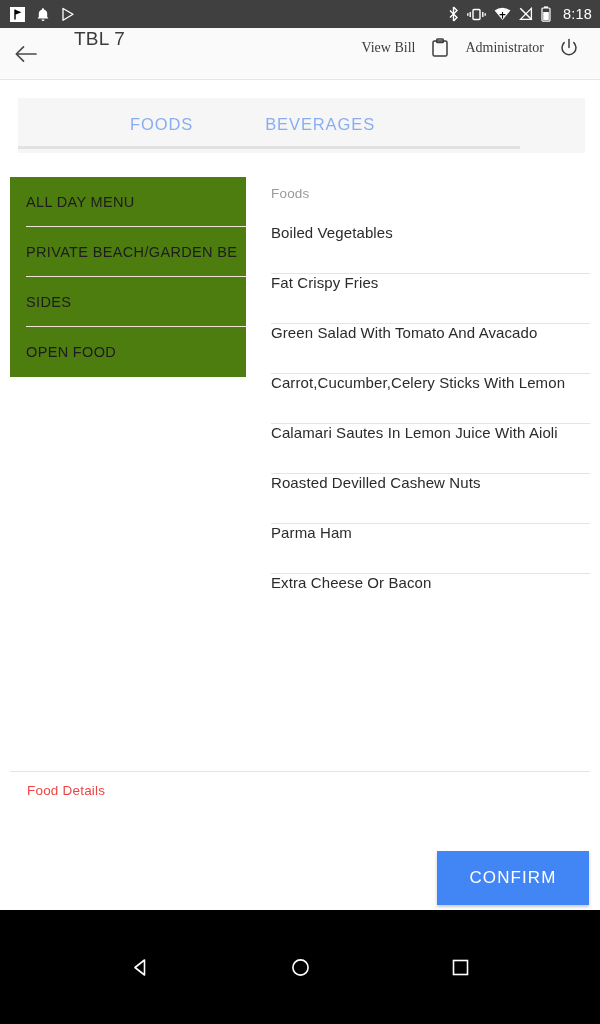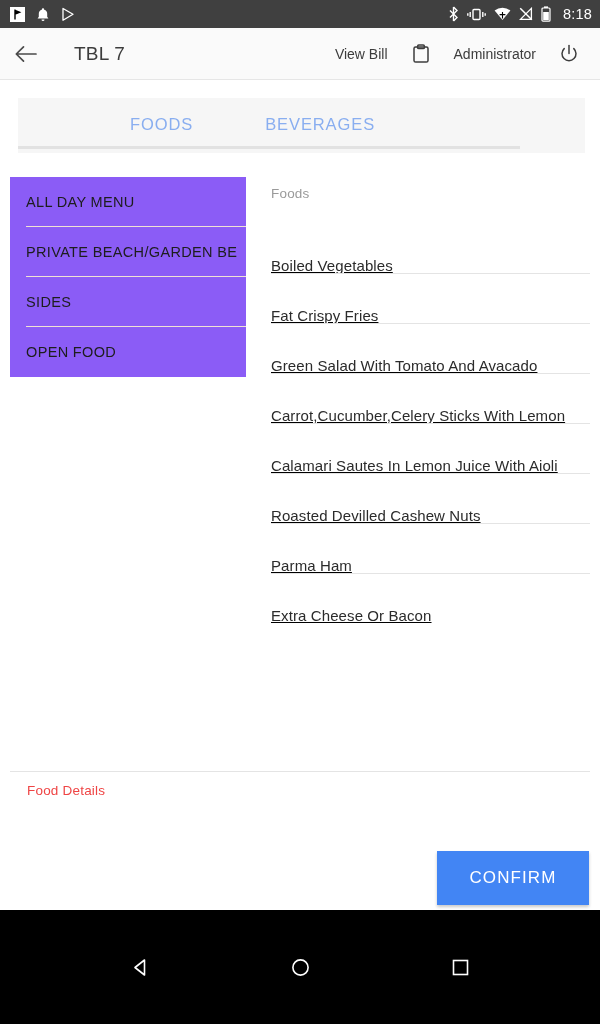--- a/index.html
+++ b/index.html
@@ -18,26 +18,26 @@
     padding:0 8px 0 10px;
   }
   .sb-left{ display:flex; align-items:center; gap:11px; }
   .sb-right{ margin-left:auto; display:flex; align-items:center; gap:8px; }
   .sb-time{ color:#ffffff; font-size:14.5px; letter-spacing:.2px; margin-left:4px; }
   .sb-ico{ display:block; }
 
   
   .appbar{
     position:absolute; top:28px; left:0; width:600px; height:52px;
-    background:#fafafa; display:flex; align-items:center;
+    background:#fafafa; display:flex; align-items:flex-start;
     border-bottom:1px solid #e6e6e6;
   }
   .back-btn{ width:52px; height:52px; display:flex; align-items:center; justify-content:center; }
   .appbar-title{ font-size:19px; color:#3c3c3c; letter-spacing:.2px; margin-left:22px; }
-  .appbar-right{ margin-left:auto; display:flex; align-items:center; padding-right:14px; gap:16px; }
+  .appbar-right{ margin-left:auto; display:flex; align-items:center; padding-right:14px; gap:8px;font-family:Liberation Serif, serif; }
   .ab-text{ font-size:14px; color:#3c3c3c; }
   .ab-icon{ display:flex; align-items:center; justify-content:center; width:34px; height:40px; }
 
   
   .tabwrap{
     position:absolute; top:98px; left:18px; width:567px; height:55px;
     background:#f6f6f6;
   }
   .tabrow{ display:flex; height:52px; align-items:center; }
   .tab{
@@ -46,39 +46,39 @@
   }
   .tab-foods{ margin-left:112px; }
   .tab-bev{ margin-left:72px; }
   .tab-underline{
     position:absolute; left:0px; top:48px; width:502px; height:3px; background:#e2e2e2;
   }
 
   
   .catlist{
     position:absolute; left:10px; top:177px; width:236px;
-    background:#8b5cf6;
+    background:#4d7c0f;
   }
   .cat-item{
     position:relative; height:50px; display:flex; align-items:center;
     padding-left:16px; overflow:hidden;
   }
   .cat-label{
     font-size:14.5px; color:#1d1d1d; letter-spacing:.35px;
     white-space:nowrap;
   }
   .cat-sep{
     position:absolute; left:16px; right:0; bottom:0; height:1px; background:#f0e2d4;
   }
 
   
   .foodpane{ position:absolute; left:271px; top:186px; width:319px; }
   .food-header{ font-size:13.5px; color:#9a9a9a; letter-spacing:.2px; height:38px; }
   .food-item{
-    position:relative; height:50px; display:flex; align-items:flex-end;text-decoration:underline;
+    position:relative; height:50px; display:flex; align-items:flex-start;
   }
   .food-label{ font-size:15px; color:#2b2b2b; letter-spacing:.1px; white-space:nowrap; }
   .food-sep{ position:absolute; left:0; right:0; bottom:0; height:1px; background:#e4e4e4; }
 
   
   .details-divider{
     position:absolute; left:10px; top:771px; width:580px; height:1px; background:#e4e4e4;
   }
   .details-label{
     position:absolute; left:27px; top:783px; font-size:13.5px; color:#ef4444; letter-spacing:.2px;

